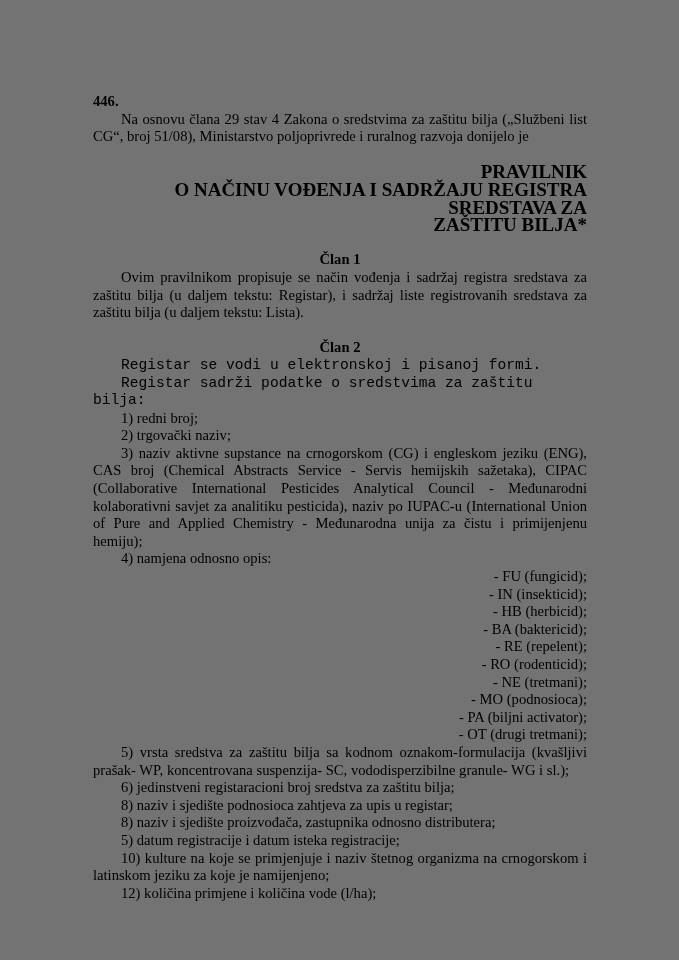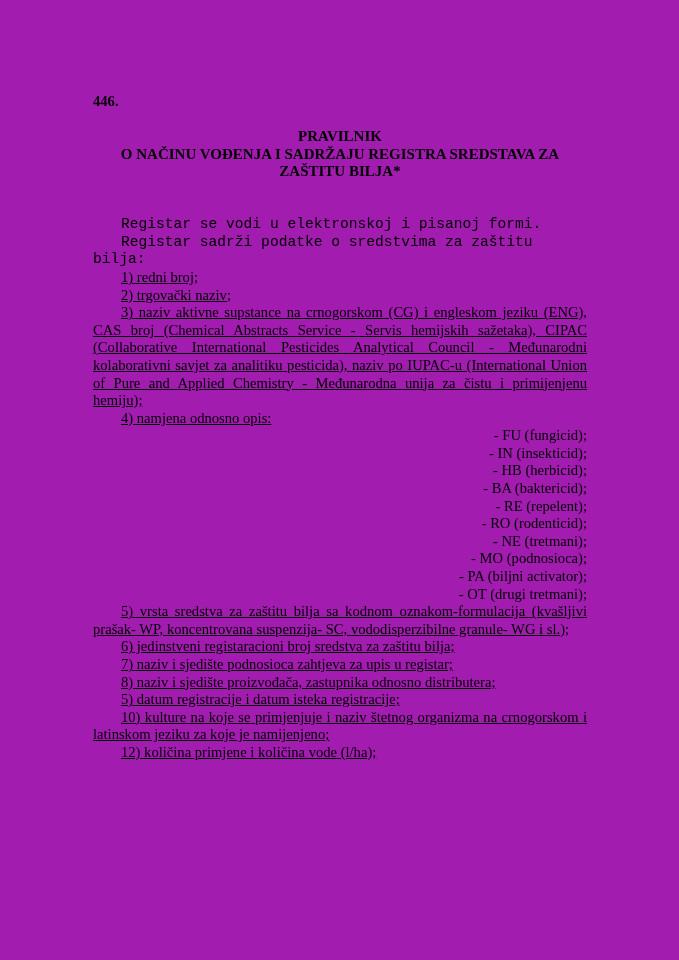--- a/index.html
+++ b/index.html
@@ -12,21 +12,21 @@
     width: 679px;
     height: 960px;
     overflow: hidden;
     font-family: "Liberation Serif", "DejaVu Serif", serif;
     color: #000000;
   }
   .page {
     position: relative;
     width: 679px;
     height: 960px;
-    background: #a21caf;
+    background: #737373;
     box-sizing: border-box;
     padding: 93px 92px 0 93px;
   }
   .doc-body {
     width: 494px;
     font-size: 14.6px;
     line-height: 17.6px;
   }
   .doc-number {
     font-weight: bold;
@@ -44,66 +44,71 @@
     text-justify: inter-word;
     text-indent: 28px;
     hyphens: none;
   }
   .para-left {
     text-align: left;
     text-indent: 28px;
     font-family: Liberation Mono, monospace;
   }
   .title-block {
-    text-align: center;
+    text-align: right;
     font-weight: bold;
-    font-size: 15px;
+    font-size: 19px;
     line-height: 17.6px;
   }
   .spacer-lg { height: 17.6px; }
   .spacer-sm { height: 17.6px; }
   .article-heading {
     text-align: center;
     font-weight: bold;
     font-size: 14.6px;
     line-height: 17.6px;
   }
   .list-item {
     text-align: justify;
     text-indent: 28px;
-    text-decoration: underline;
   }
   .dash-item {
     text-align: right;
     text-indent: 28px;
   }
 </style>
 </head>
 <body>
 
 <div class="page">
   <div class="doc-body">
 
     <p class="doc-number">446.</p>
 
+    <p class="para-just">Na osnovu člana 29 stav 4 Zakona o sredstvima za zaštitu bilja („Službeni list CG“, broj 51/08), Ministarstvo poljoprivrede i ruralnog razvoja donijelo je</p>
 
     <div class="spacer-lg"></div>
 
     <div class="title-block">
       <div>PRAVILNIK</div>
       <div>O NAČINU VOĐENJA I SADRŽAJU REGISTRA SREDSTAVA ZA</div>
       <div>ZAŠTITU BILJA*</div>
     </div>
 
     <div class="spacer-sm"></div>
 
+    <div>
+      <p class="article-heading">Član 1</p>
+      <p class="para-just">Ovim pravilnikom propisuje se način vođenja i sadržaj registra sredstava za zaštitu bilja (u daljem tekstu: Registar), i sadržaj liste registrovanih sredstava za zaštitu bilja (u daljem tekstu: Lista).</p>
+    </div>
 
     <div class="spacer-sm"></div>
 
     <div>
+      <p class="article-heading">Član 2</p>
       <p class="para-left">Registar se vodi u elektronskoj i pisanoj formi.</p>
       <p class="para-left">Registar sadrži podatke o sredstvima za zaštitu bilja:</p>
 
       <p class="list-item">1) redni broj;</p>
       <p class="list-item">2) trgovački naziv;</p>
       <p class="list-item">3) naziv aktivne supstance na crnogorskom (CG) i engleskom jeziku (ENG), CAS broj (Chemical Abstracts Service - Servis hemijskih sažetaka), CIPAC (Collaborative International Pesticides Analytical Council - Međunarodni kolaborativni savjet za analitiku pesticida), naziv po IUPAC-u (International Union of Pure and Applied Chemistry - Međunarodna unija za čistu i primijenjenu hemiju);</p>
       <p class="list-item">4) namjena odnosno opis:</p>
 
       <p class="dash-item">- FU (fungicid);</p>
       <p class="dash-item">- IN (insekticid);</p>
@@ -111,21 +116,21 @@
       <p class="dash-item">- BA (baktericid);</p>
       <p class="dash-item">- RE (repelent);</p>
       <p class="dash-item">- RO (rodenticid);</p>
       <p class="dash-item">- NE (tretmani);</p>
       <p class="dash-item">- MO (podnosioca);</p>
       <p class="dash-item">- PA (biljni activator);</p>
       <p class="dash-item">- OT (drugi tretmani);</p>
 
       <p class="list-item">5) vrsta sredstva za zaštitu bilja sa kodnom oznakom-formulacija (kvašljivi prašak- WP, koncentrovana suspenzija- SC, vododisperzibilne granule- WG i sl.);</p>
       <p class="list-item">6) jedinstveni registaracioni broj sredstva za zaštitu bilja;</p>
-      <p class="list-item">7) naziv i sjedište podnosioca zahtjeva za upis u registar;</p>
+      <p class="list-item">8) naziv i sjedište podnosioca zahtjeva za upis u registar;</p>
       <p class="list-item">8) naziv i sjedište proizvođača, zastupnika odnosno distributera;</p>
       <p class="list-item">5) datum registracije i datum isteka registracije;</p>
       <p class="list-item">10) kulture na koje se primjenjuje i naziv štetnog organizma na crnogorskom i latinskom jeziku za koje je namijenjeno;</p>
       <p class="list-item">12) količina primjene i količina vode (l/ha);</p>
     </div>
 
   </div>
 </div>
 
 </body></html>

